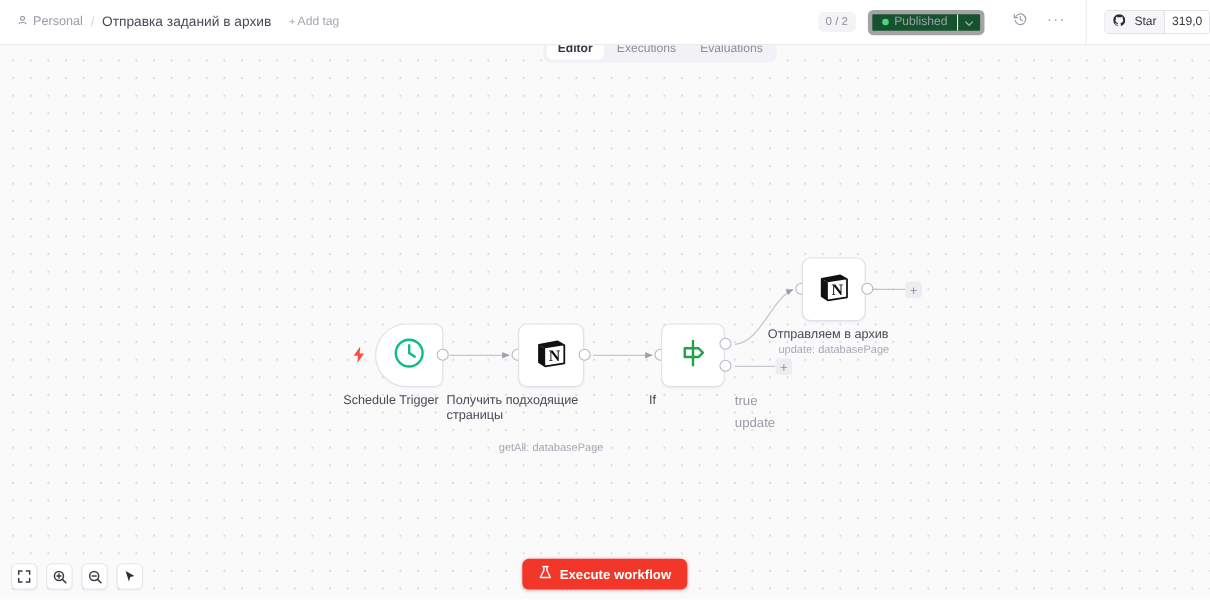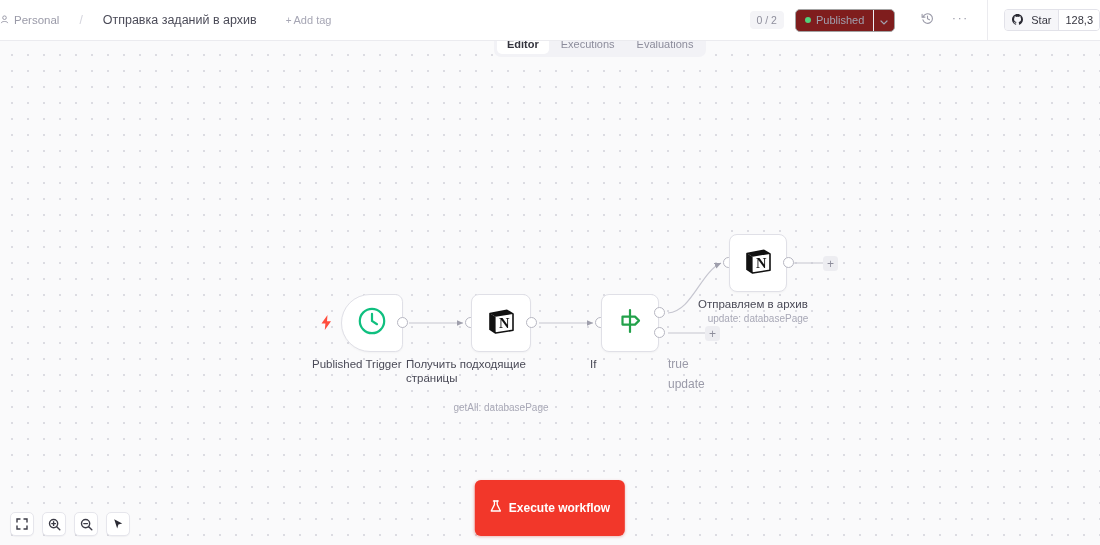--- a/index.html
+++ b/index.html
@@ -22,21 +22,21 @@
 
   
   .header {
     position: absolute; left: 0; top: 0;
     width: 1100px; height: 41px;
     background: #fff;
     border-bottom: 1px solid #ebebef;
     display: flex; align-items: center;
     z-index: 30;
   }
-  .crumbs { display: flex; align-items: center; padding-left: 0; gap: 20px; }
+  .crumbs { display: flex; align-items: center; padding-left: 16px; gap: 7px; }
   .crumb-personal {
     display: flex; align-items: center; gap: 5px;
     font-size: 11.5px; color: #9a9aa8; white-space: nowrap;
   }
   .crumb-sep { color: #d3d3dc; font-size: 12px; }
   .crumb-title {
     font-size: 12.5px; color: #4b4b58; white-space: nowrap;
   }
   .add-tag {
     font-size: 11px; color: #a6a6b4; margin-left: 9px;
@@ -48,22 +48,22 @@
     margin-left: auto; display: flex; align-items: center;
     height: 41px; padding-right: 0; text-align: right;
   }
   .count-badge {
     font-size: 10.5px; color: #8e8e9c;
     background: #f4f4f7; border-radius: 4px;
     padding: 3px 7px; margin-right: 11px;
   }
   .pub-group {
     display: flex; align-items: center;
-    border: 1px solid #a3a3a3; border-radius: 5px;
-    height: 23px; overflow: hidden; background: #7f1d1d;
+    border: 4px solid #a3a3a3; border-radius: 5px;
+    height: 23px; overflow: hidden; background: #14532d;
   }
   .pub-state {
     display: flex; align-items: center; gap: 5px;
     padding: 0 9px; height: 100%;
     font-size: 11px; color: #a0a0ae;
   }
   .dot-green {
     width: 6px; height: 6px; border-radius: 50%;
     background: #52d17c; flex: none;
   }
@@ -163,21 +163,21 @@
     display: flex; align-items: center; justify-content: center;
     cursor: pointer; color: #4a4a57;
     box-shadow: 0 1px 1px rgba(20,20,40,0.04);
   }
   .exec-btn {
     position: absolute; left: 50%; transform: translateX(-50%);
     bottom: 9px; z-index: 20;
     display: flex; align-items: center; gap: 7px;
     background: #f2372a; color: #fff;
     border: none; border-radius: 6px;
-    padding: 20px 15px; font-size: 12px; font-weight: 700;
+    padding: 6px 15px; font-size: 12px; font-weight: 700;
     font-family: "Liberation Sans", sans-serif;
     cursor: pointer;
     box-shadow: 0 1px 3px rgba(200,40,30,0.3);
   }
 </style>
 </head>
 <body>
 
 <div id="app">
 
@@ -208,21 +208,21 @@
     </div>
     <div class="node trigger" style="left:341px; top:253px; width:62px; height:58px;">
       <span>
         <svg width="30" height="30" viewBox="0 0 30 30">
           <circle cx="15" cy="15" r="12.2" fill="none" stroke="#0fbf7f" stroke-width="2.2"></circle>
           <path d="M15 7.8 V15 L20 18.2" fill="none" stroke="#0fbf7f" stroke-width="2.2" stroke-linecap="round"></path>
         </svg>
       </span>
     </div>
     <div class="port" style="left:397px; top:276px;"></div>
-    <div class="node-label" style="left:312px; top:316px; width:120px;">Published Trigger</div>
+    <div class="node-label" style="left:312px; top:316px; width:120px;">Schedule Trigger</div>
 
     <div class="port" style="left:465px; top:276px;"></div>
     <div class="node" style="left:471px; top:253px; width:60px; height:58px;">
       <span>
         <svg width="32" height="32" viewBox="0 0 32 32">
           <path d="M5 8.6 L22 5.4 L28 8.9 L28 25.3 L10.6 28 L5 24.4 Z" fill="#ffffff" stroke="#111" stroke-width="1.6" stroke-linejoin="round"></path>
           <path d="M5 8.6 L10.6 11.7 L10.6 28 L5 24.4 Z" fill="#111"></path>
           <path d="M22 5.4 L28 8.9 L10.6 11.7 L5 8.6 Z" fill="#111"></path>
           <text x="19.2" y="23" font-family="Liberation Serif, serif" font-size="14.5" font-weight="700" fill="#111" text-anchor="middle">N</text>
         </svg>
@@ -358,21 +358,21 @@
 
       <div class="gh">
         <div class="gh-star">
           <span>
             <svg width="11" height="11" viewBox="0 0 16 16" fill="#2b2b34">
               <path d="M8 0C3.6 0 0 3.6 0 8c0 3.5 2.3 6.5 5.5 7.6.4.1.5-.2.5-.4v-1.4c-2.2.5-2.7-1-2.7-1-.4-1-.9-1.2-.9-1.2-.7-.5.1-.5.1-.5.8.1 1.2.8 1.2.8.7 1.2 1.9.9 2.4.7.1-.5.3-.9.5-1.1-1.8-.2-3.6-.9-3.6-3.9 0-.9.3-1.6.8-2.1-.1-.2-.4-1 .1-2.1 0 0 .7-.2 2.2.8.6-.2 1.3-.3 2-.3s1.4.1 2 .3c1.5-1 2.2-.8 2.2-.8.5 1.1.2 1.9.1 2.1.5.5.8 1.2.8 2.1 0 3-1.8 3.7-3.6 3.9.3.3.5.8.5 1.5v2.2c0 .2.1.5.6.4C13.7 14.5 16 11.5 16 8c0-4.4-3.6-8-8-8z"></path>
             </svg>
           </span>
           <span>Star</span>
         </div>
-        <div class="gh-count">128,3</div>
+        <div class="gh-count">319,0</div>
       </div>
     </div>
   </div>
 
   <div class="tabbar">
     <div class="tab active">Editor</div>
     <div class="tab">Executions</div>
     <div class="tab">Evaluations</div>
   </div>
 

